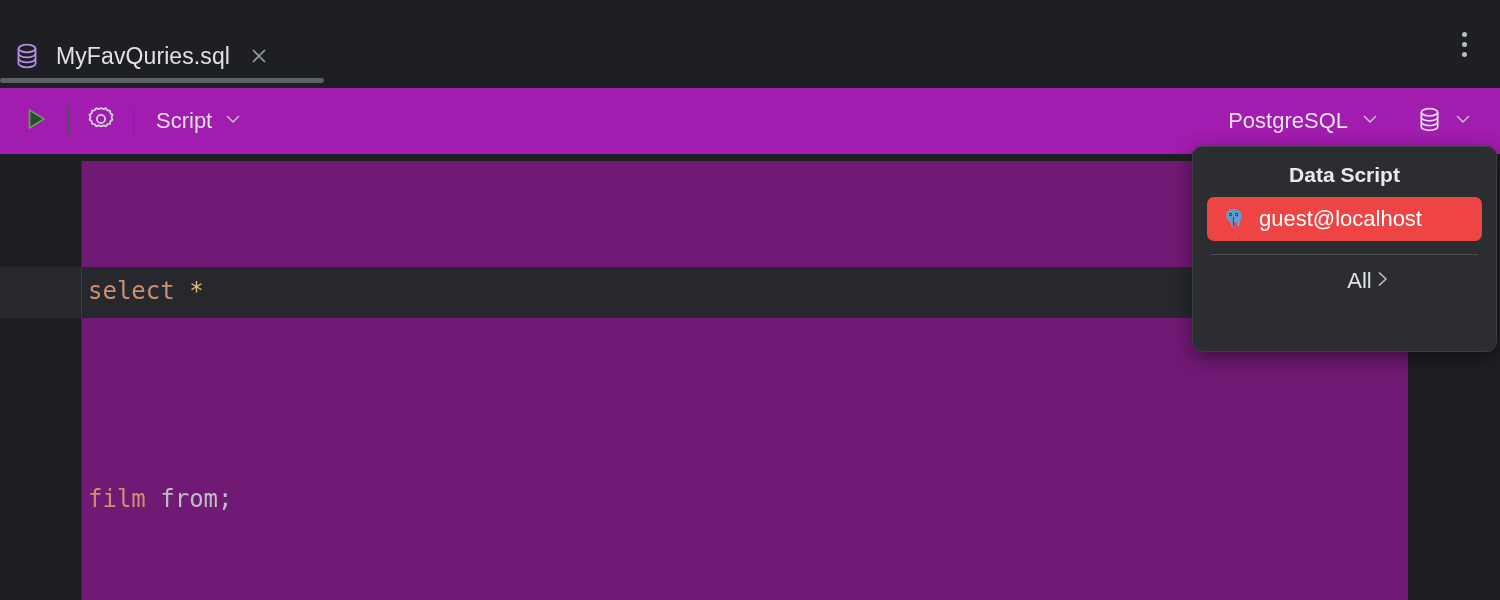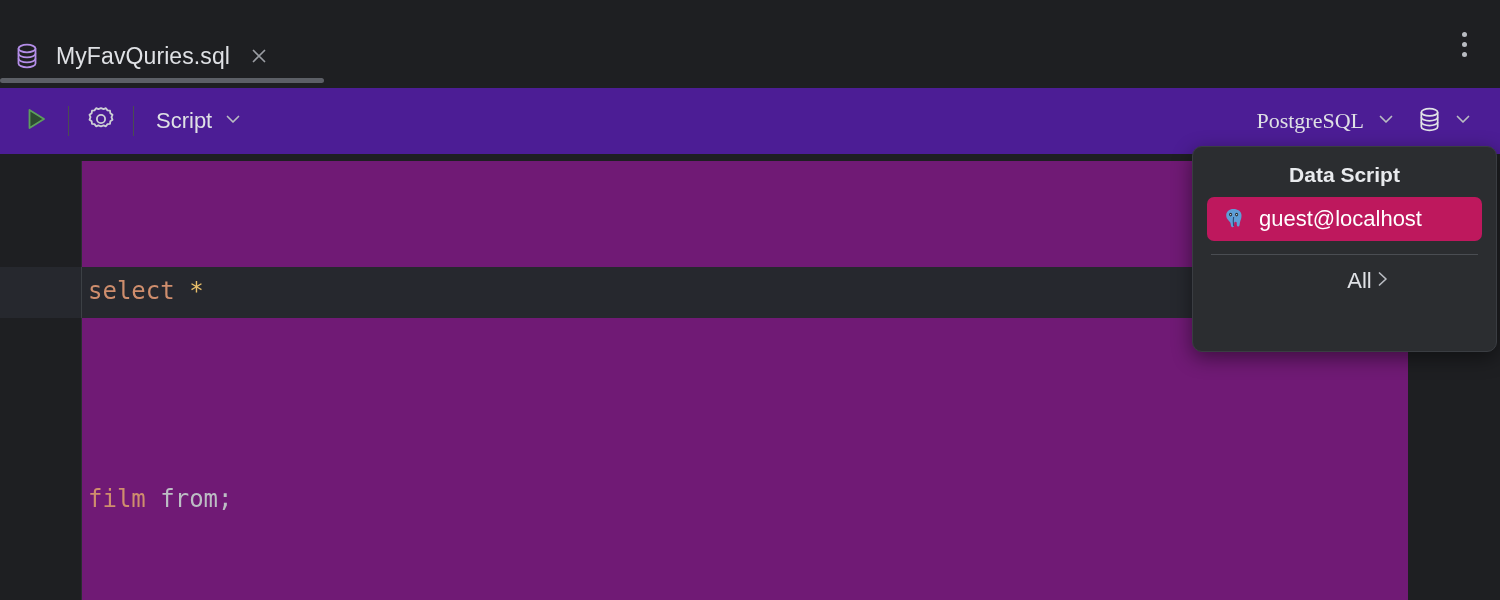--- a/index.html
+++ b/index.html
@@ -37,27 +37,27 @@
   }
   #overflow-menu {
     position:absolute; right:22px; top:28px; width:28px; height:32px;
     display:flex; flex-direction:column; align-items:center; justify-content:center; gap:5px;
   }
   #overflow-menu span { width:5px; height:5px; border-radius:50%; background:#b9bcc2; display:block; }
 
   
   #toolbar {
     position:absolute; left:0; top:88px; width:1500px; height:66px;
-    background:#4c1d95;
+    background:#a21caf;
     display:flex; align-items:center;
   }
   #toolbar-left { display:flex; align-items:center; height:100%; padding-left:14px; }
   #toolbar-right {
     position:absolute; right:20px; top:0; height:100%;
-    display:flex; align-items:center; gap:0px;font-family:Liberation Serif, serif;
+    display:flex; align-items:center; gap:16px;
   }
   .tb-btn {
     width:44px; height:44px;
     display:flex; align-items:center; justify-content:center;
   }
   .tb-sep {
     width:1px; height:30px; background:#4a4d52; margin:0 10px;
   }
   #script-selector {
     display:flex; align-items:center; gap:12px;
@@ -112,21 +112,21 @@
     box-shadow:0 6px 20px rgba(0,0,0,.45);
     padding:10px 14px 12px 14px;
   }
   #popup-title {
     text-align:center; font-size:21px; font-weight:bold; color:#e8eaed;
     padding:6px 0 10px 0;
   }
   #popup-item-guest {
     display:flex; align-items:center; gap:12px;
     height:44px; border-radius:7px;
-    background:#be185d;
+    background:#ef4444;
     padding:0 14px;
   }
   #popup-item-guest .pg-icon { width:26px; height:26px; flex:0 0 auto; }
   #guest-label { font-size:22px; color:#ffffff; white-space:nowrap; }
   #popup-divider { height:1px; background:#4a4d52; margin:13px 4px 6px 4px; }
   #popup-item-all {
     display:flex; align-items:center; justify-content:center;
     height:40px; padding:0 6px 0 56px; border-radius:7px;
   }
   #all-label { font-size:22px; color:#dfe1e5; }

